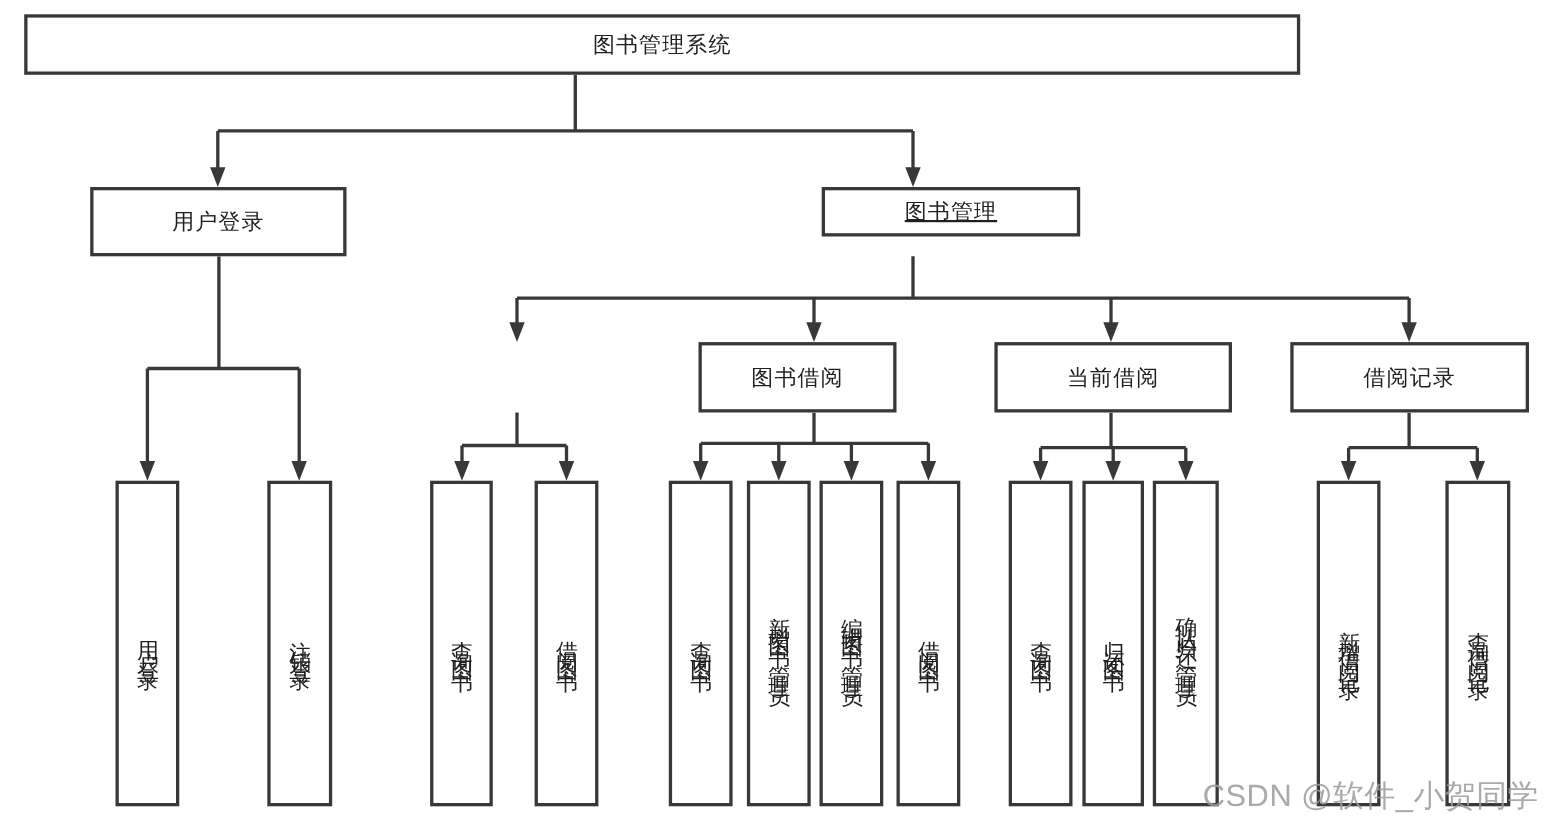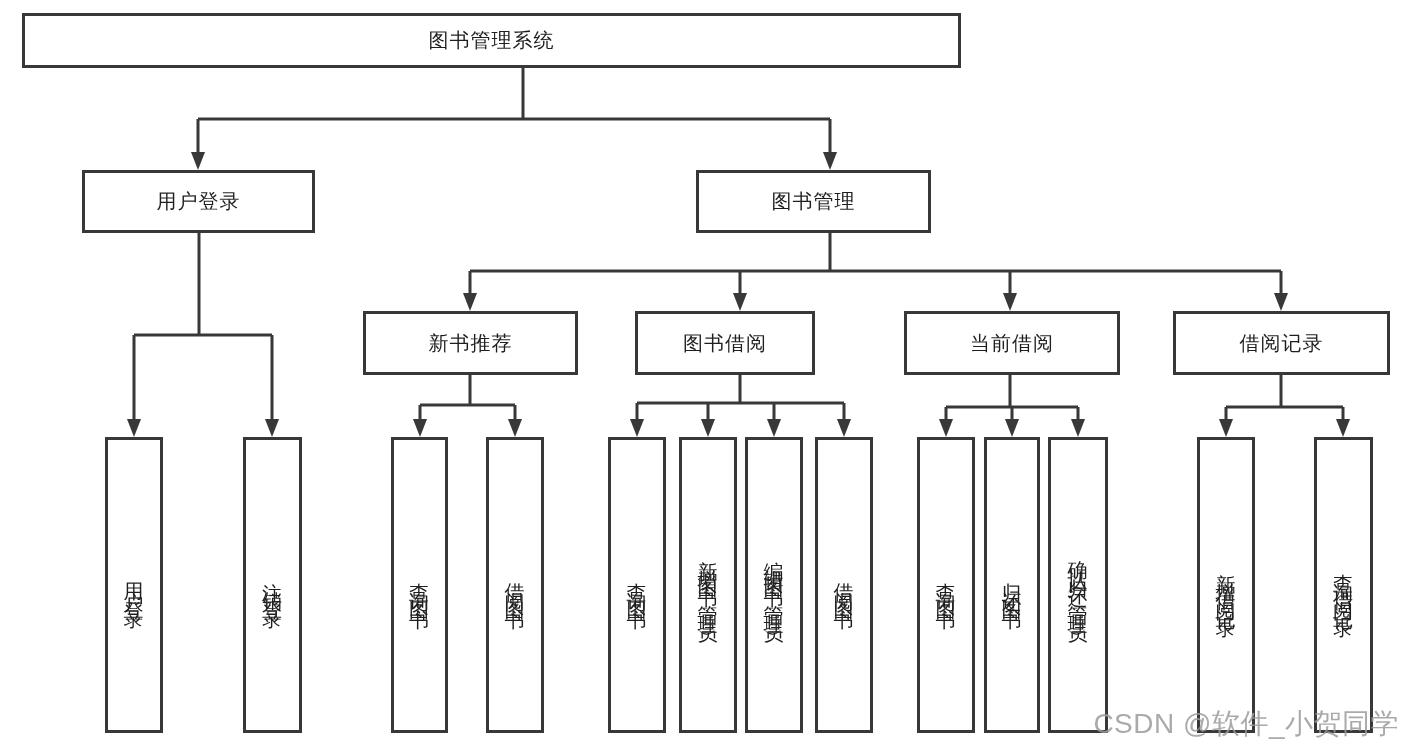--- a/index.html
+++ b/index.html
@@ -88,26 +88,25 @@
       <use href="#ah" x="708" y="437"></use>
     <use href="#ah" x="774" y="437"></use>
       <use href="#ah" x="844" y="437"></use>
     <use href="#ah" x="946" y="437"></use>
       <use href="#ah" x="1012" y="437"></use>
     <use href="#ah" x="1078" y="437"></use>
     <use href="#ah" x="1226" y="437"></use>
       <use href="#ah" x="1343" y="437"></use>
   </svg>
 
-  <div class="hbox" style="left:22px;top:13px;width:939px;height:55px;">图书管理系统</div>
+  <div class="hbox" style="left:22px;top:13px;width:1160px;height:55px;">图书管理系统</div>
 
   <div class="hbox" style="left:82px;top:170px;width:233px;height:63px;">用户登录</div>
-  <div class="hbox" style="left:696px;top:170px;width:235px;height:63px;">图书管理</div>
+  <div class="hbox" style="left:747px;top:170px;width:235px;height:45px;text-decoration:underline;">图书管理</div>
 
-  <div class="hbox" style="left:363px;top:311px;width:215px;height:64px;">新书推荐</div>
   <div class="hbox" style="left:635px;top:311px;width:180px;height:64px;">图书借阅</div>
   <div class="hbox" style="left:904px;top:311px;width:216px;height:64px;">当前借阅</div>
   <div class="hbox" style="left:1173px;top:311px;width:217px;height:64px;">借阅记录</div>
 
   <div class="vbox" style="left:105px;width:58px;">
     <span class="vtext">用户登录</span>
   </div>
   <div class="vbox" style="left:243px;width:59px;">
     <span class="vtext">注销登录</span>
   </div>

